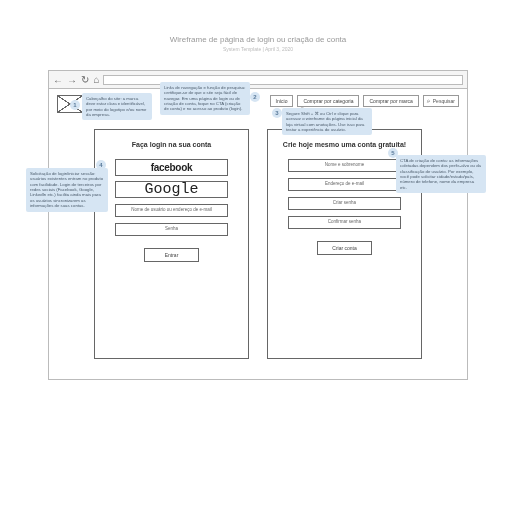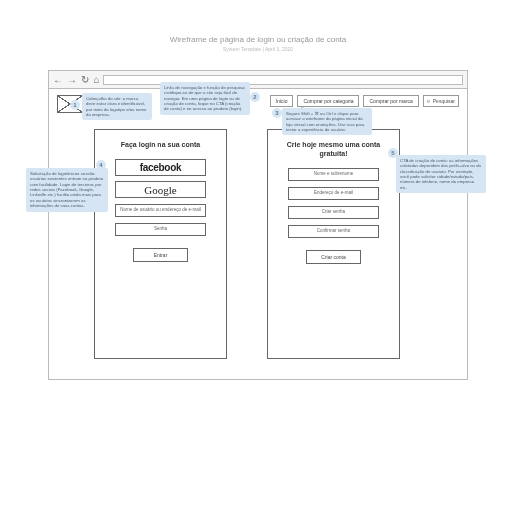--- a/index.html
+++ b/index.html
@@ -101,21 +101,21 @@
   .cursor {
     position: absolute;
     top: 16px;
     right: 160px;
     font-size: 9px;
     color: #333;
   }
   .panel {
     position: absolute;
     top: 40px;
-    width: 133px;
+    width: 155px;
     height: 230px;
     border: 1px solid #666;
     background: #fff;
     padding: 10px 14px;
     text-align: center;
   }
   .panel.left { left: 45px; }
   .panel.right { left: 218px; }
   .panel h3 {
     font-size: 7px;
@@ -129,21 +129,21 @@
     height: 17px;
     margin: 5px 6px;
     display: flex;
     align-items: center;
     justify-content: center;
     font-size: 8px;
     font-weight: bold;
     color: #222;
   }
   .fb { font-family: Arial; font-weight: bold; font-size: 10px; letter-spacing: -0.3px; }
-  .google { font-family: Liberation Serif, serif; font-weight: normal; font-size: 11px; }
+  .google { font-family: Liberation Mono, monospace; font-weight: normal; font-size: 15px; }
   .field {
     border: 1px solid #666;
     height: 13px;
     margin: 6px 6px;
     display: flex;
     align-items: center;
     justify-content: center;
     font-size: 4.5px;
     color: #666;
     padding: 0 2px;

